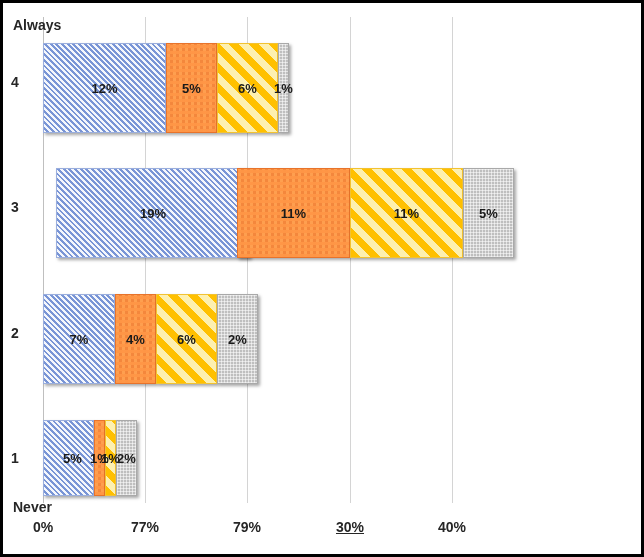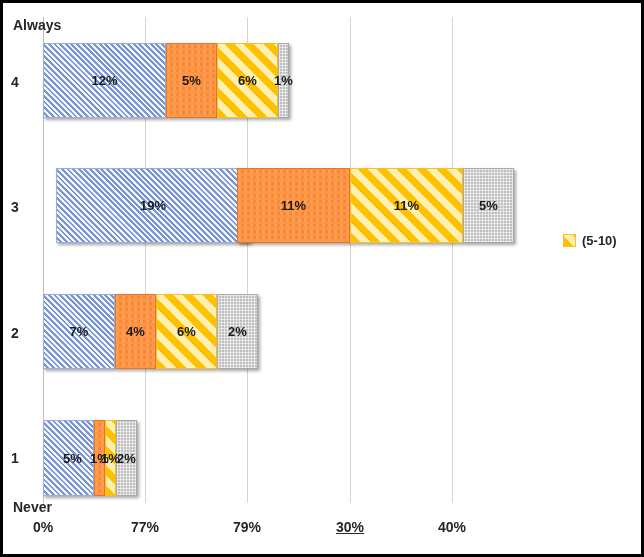--- a/index.html
+++ b/index.html
@@ -76,21 +76,21 @@
 
   
   .bar-row {
     position: absolute;
     height: 78px;
     left: 0;
   }
   .seg {
     position: absolute;
     top: 0;
-    height: 75px;
+    height: 90px;
     box-sizing: border-box;
     display: flex;
     align-items: center;
     justify-content: center;
     overflow: visible;
     box-shadow: 2px 2px 3px rgba(0,0,0,0.35);
   }
   .seg .lbl {
     position: relative;
     font-size: 13px;
@@ -240,20 +240,16 @@
       </div>
     </div>
 
     <div class="xtick" style="left:40px;">0%</div>
     <div class="xtick" style="left:142px;">77%</div>
     <div class="xtick" style="left:244px;">79%</div>
     <div class="xtick" style="left:347px;text-decoration:underline;">30%</div>
     <div class="xtick" style="left:449px;">40%</div>
 
     <div id="legend">
-      <div class="legend-item">
-        <span class="legend-swatch s2"></span>
-        <span class="legend-label">(5-10)</span>
-      </div>
     </div>
 
   </div>
 </div>
 
 </body></html>

